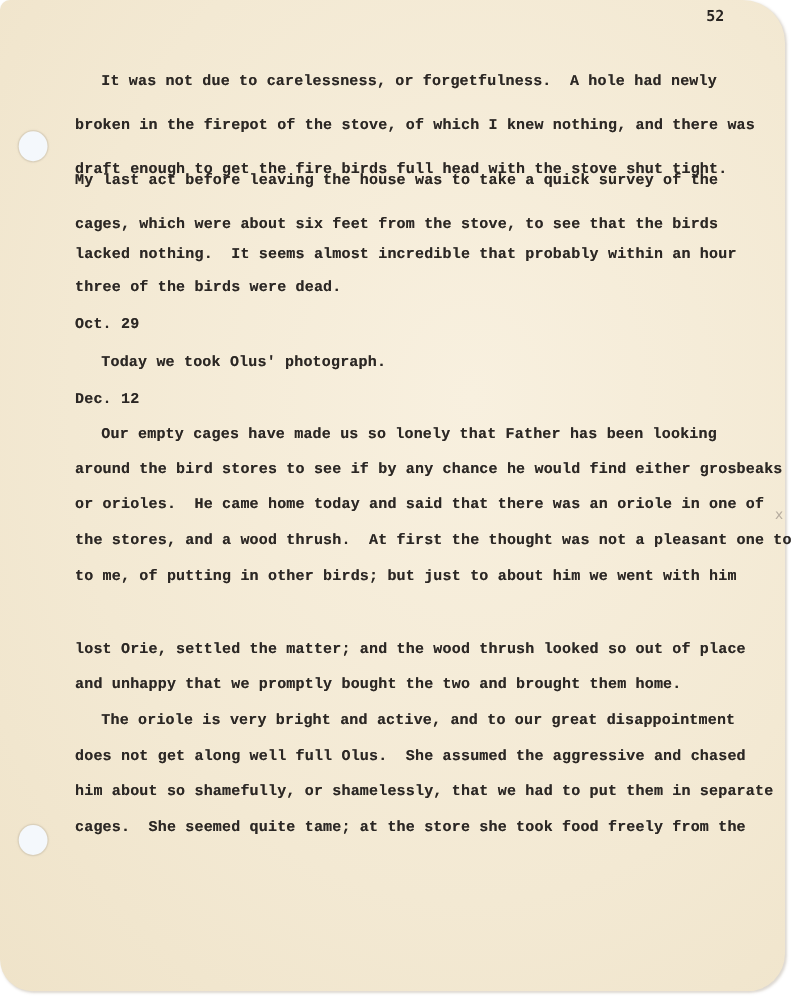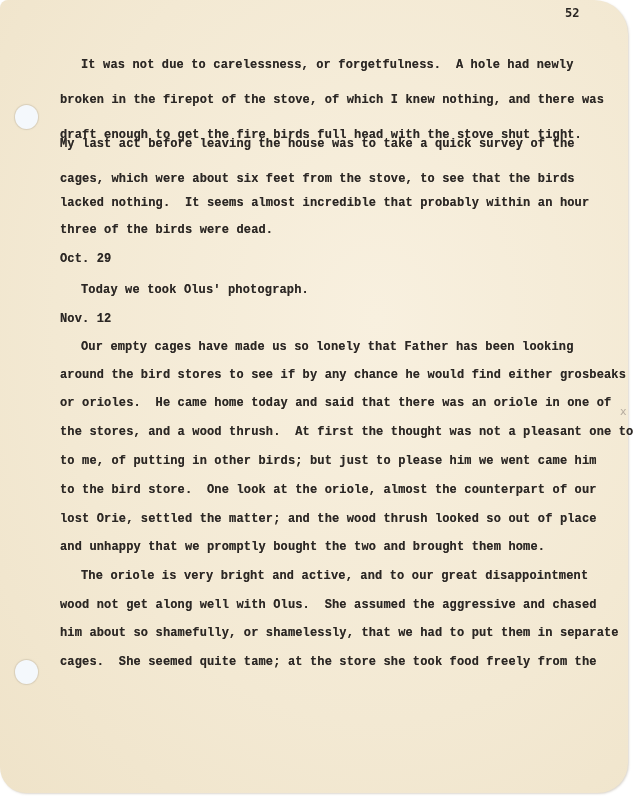--- a/index.html
+++ b/index.html
@@ -75,26 +75,25 @@
   <div class="line indent" style="top:58px">It was not due to carelessness, or forgetfulness.  A hole had newly</div>
   <div class="line" style="top:93px">broken in the firepot of the stove, of which I knew nothing, and there was</div>
   <div class="line" style="top:128px">draft enough to get the fire birds full head with the stove shut tight.</div>
 
   <div class="line" style="top:137px">My last act before leaving the house was to take a quick survey of the</div>
   <div class="line" style="top:172px">cages, which were about six feet from the stove, to see that the birds</div>
   <div class="line" style="top:223px">three of the birds were dead.</div>
   <div class="line" style="top:196px">lacked nothing.  It seems almost incredible that probably within an hour</div>
   <div class="line" style="top:252px">Oct. 29</div>
   <div class="line indent" style="top:283px">Today we took Olus' photograph.</div>
-  <div class="line" style="top:312px">Nov. 12</div>
+  <div class="line" style="top:312px">Dec. 12</div>
   <div class="line indent" style="top:340px">Our empty cages have made us so lonely that Father has been looking</div>
   <div class="line" style="top:368px">around the bird stores to see if by any chance he would find either grosbeaks</div>
   <div class="line" style="top:396px">or orioles.  He came home today and said that there was an oriole in one of</div>
   <div class="line" style="top:425px">the stores, and a wood thrush.  At first the thought was not a pleasant one to me</div>
-  <div class="line" style="top:454px">to me, of putting in other birds; but just to please him we went came him</div>
-  <div class="line" style="top:483px">to the bird store.  One look at the oriole, almost the counterpart of our</div>
+  <div class="line" style="top:454px">to me, of putting in other birds; but just to about him we went with him</div>
   <div class="line" style="top:512px">lost Orie, settled the matter; and the wood thrush looked so out of place</div>
   <div class="line indent" style="top:569px">The oriole is very bright and active, and to our great disappointment</div>
   <div class="line" style="top:540px">and unhappy that we promptly bought the two and brought them home.</div>
-  <div class="line" style="top:598px">wood not get along well with Olus.  She assumed the aggressive and chased</div>
+  <div class="line" style="top:598px">does not get along well full Olus.  She assumed the aggressive and chased</div>
   <div class="line" style="top:626px">him about so shamefully, or shamelessly, that we had to put them in separate</div>
   <div class="line" style="top:655px">cages.  She seemed quite tame; at the store she took food freely from the</div>
 </div>
 
 </body></html>

